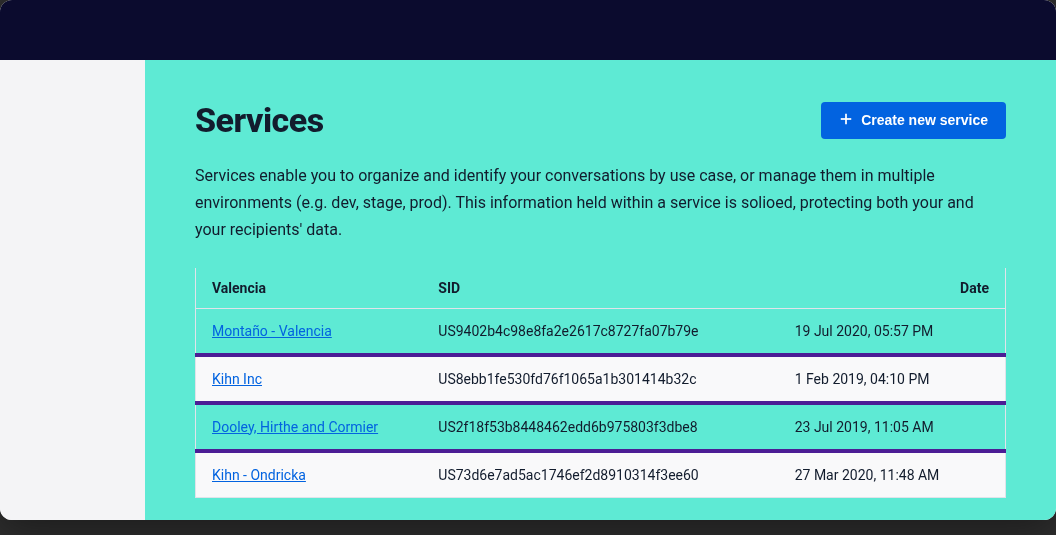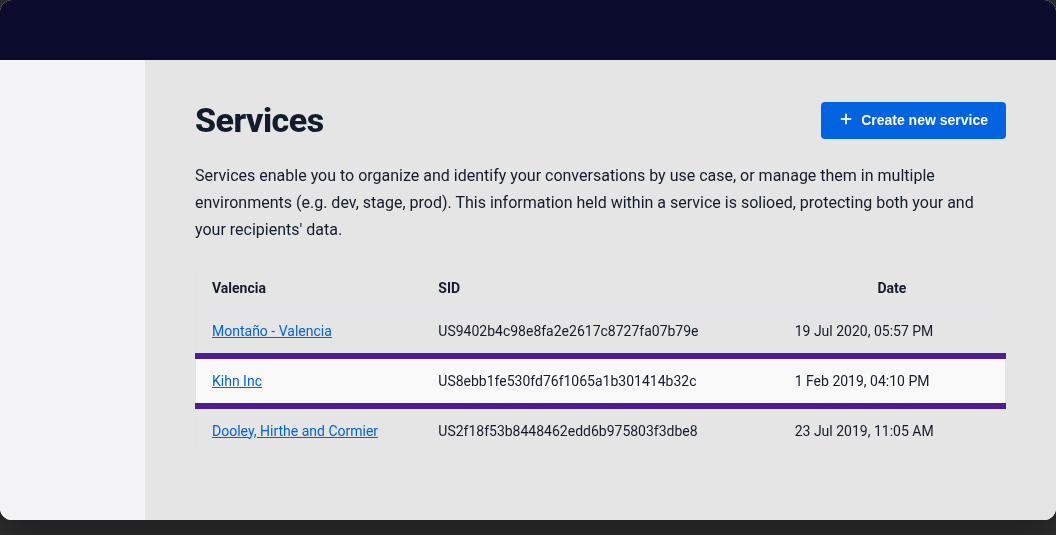--- a/index.html
+++ b/index.html
@@ -32,21 +32,21 @@
       height: calc(100% - 60px);
     }
     .sidebar {
       width: 145px;
       background: #f4f4f6;
       flex-shrink: 0;
     }
     .main {
       flex: 1;
       padding: 40px 50px;
-      background: #e5e5e5;
+      background: #5eead4;
     }
     .header-row {
       display: flex;
       justify-content: space-between;
       align-items: center;
       margin-bottom: 22px;
     }
     .page-title {
       font-size: 34px;
       font-weight: 800;
@@ -82,25 +82,25 @@
       font-size: 14px;
     }
     .table th {
       text-align: left;
       font-weight: 700;
       color: #121c2d;
       padding: 12px 16px;
       border-bottom: 1px solid #e1e3ea;
     }
     .table th.date-col {
-      text-align: center;
+      text-align: right;
     }
     .table td {
       padding: 14px 16px;
-      border-bottom: 6px solid #4c1d95;
+      border-bottom: 4px solid #4c1d95;
       color: #121c2d;
     }
     .table td.date-cell {
       text-align: left;
     }
     .table tbody tr:nth-child(even) {
       background: #f9f9fa;
     }
     .table tbody tr:last-child td {
       border-bottom: 1px solid #e1e3ea;
@@ -163,17 +163,22 @@
           <tr>
             <td><a class="service-link">Kihn Inc</a></td>
             <td>US8ebb1fe530fd76f1065a1b301414b32c</td>
             <td class="date-cell">1 Feb 2019, 04:10 PM</td>
           </tr>
           <tr>
             <td><a class="service-link">Dooley, Hirthe and Cormier</a></td>
             <td>US2f18f53b8448462edd6b975803f3dbe8</td>
             <td class="date-cell">23 Jul 2019, 11:05 AM</td>
           </tr>
+          <tr>
+            <td><a class="service-link">Kihn - Ondricka</a></td>
+            <td>US73d6e7ad5ac1746ef2d8910314f3ee60</td>
+            <td class="date-cell">27 Mar 2020, 11:48 AM</td>
+          </tr>
         </tbody>
       </table>
     </div>
   </div>
 </div>
 
 </body></html>

